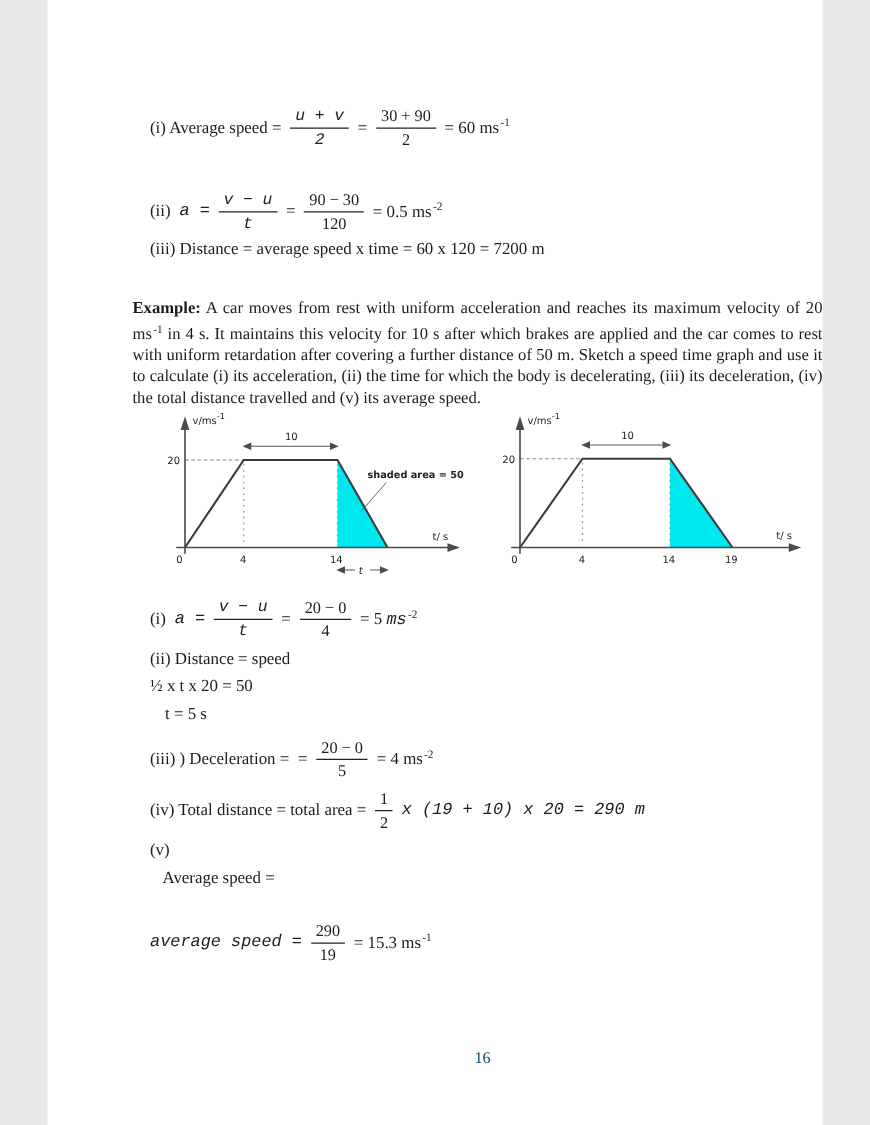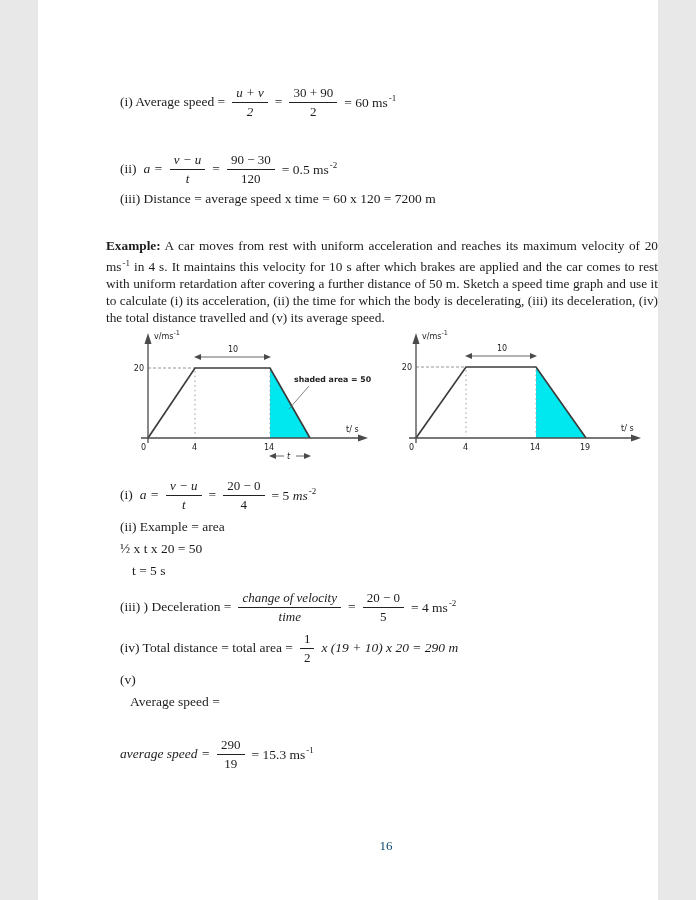--- a/index.html
+++ b/index.html
@@ -4,21 +4,21 @@
 <style>
   html,body { margin:0; padding:0; background:#e8e8e8; }
   .page {
     position:relative; width:620px; height:900px; margin:0 auto;
     background:#ffffff; overflow:hidden;
     font-family:"Liberation Serif", serif; color:#1c1c1c;
   }
   .abs { position:absolute; }
   .eq { display:flex; align-items:center; gap:7px; font-size:13.5px; white-space:nowrap; }
   .t { display:inline-block; }
-  .ital { font-style:italic; }
+  .ital { font-style:italic;font-family:Liberation Mono, monospace; }
   .bold { font-weight:bold; }
   .frac { display:inline-flex; flex-direction:column; text-align:center; font-size:13px; line-height:1.2; }
   .frac .num { border-bottom:1px solid #222; padding:0 4px 1px 4px; display:block; }
   .frac .den { padding-top:1px; display:block; }
   sup { font-size:9px; margin-left:1px; }
   .line { font-size:13.5px; white-space:nowrap; }
   .para { width:552px; font-size:13.3px; line-height:16.8px; text-align:justify; }
   .pageno { width:696px; text-align:center; font-size:13px; color:#0c4a6e; }
   
   .axis   { stroke:#4a4a4a; stroke-width:1.3; }
@@ -142,30 +142,26 @@
       <span class="den">t</span>
     </span>
     <span class="t">=</span>
     <span class="frac">
       <span class="num">20 − 0</span>
       <span class="den">4</span>
     </span>
     <span class="t"><span>= 5</span>&nbsp;<span class="ital">ms</span><sup>-2</sup></span>
   </div>
 
-  <div class="abs line" style="left:82px; top:519px;">(ii) Example = area</div>
+  <div class="abs line" style="left:82px; top:519px;">(ii) Distance = speed</div>
   <div class="abs line" style="left:82px; top:541px;">½ x t x 20 = 50</div>
   <div class="abs line" style="left:94px; top:563px;">t = 5 s</div>
 
   <div class="abs eq" style="left:82px; top:590px;">
     <span class="t">(iii) ) Deceleration =</span>
-    <span class="frac ital">
-      <span class="num">change of velocity</span>
-      <span class="den">time</span>
-    </span>
     <span class="t">=</span>
     <span class="frac">
       <span class="num">20 − 0</span>
       <span class="den">5</span>
     </span>
     <span class="t"><span>= 4</span>&nbsp;<span>ms</span><sup>-2</sup></span>
   </div>
 
   <div class="abs eq" style="left:82px; top:631px;">
     <span class="t">(iv) Total distance = total area =</span>

